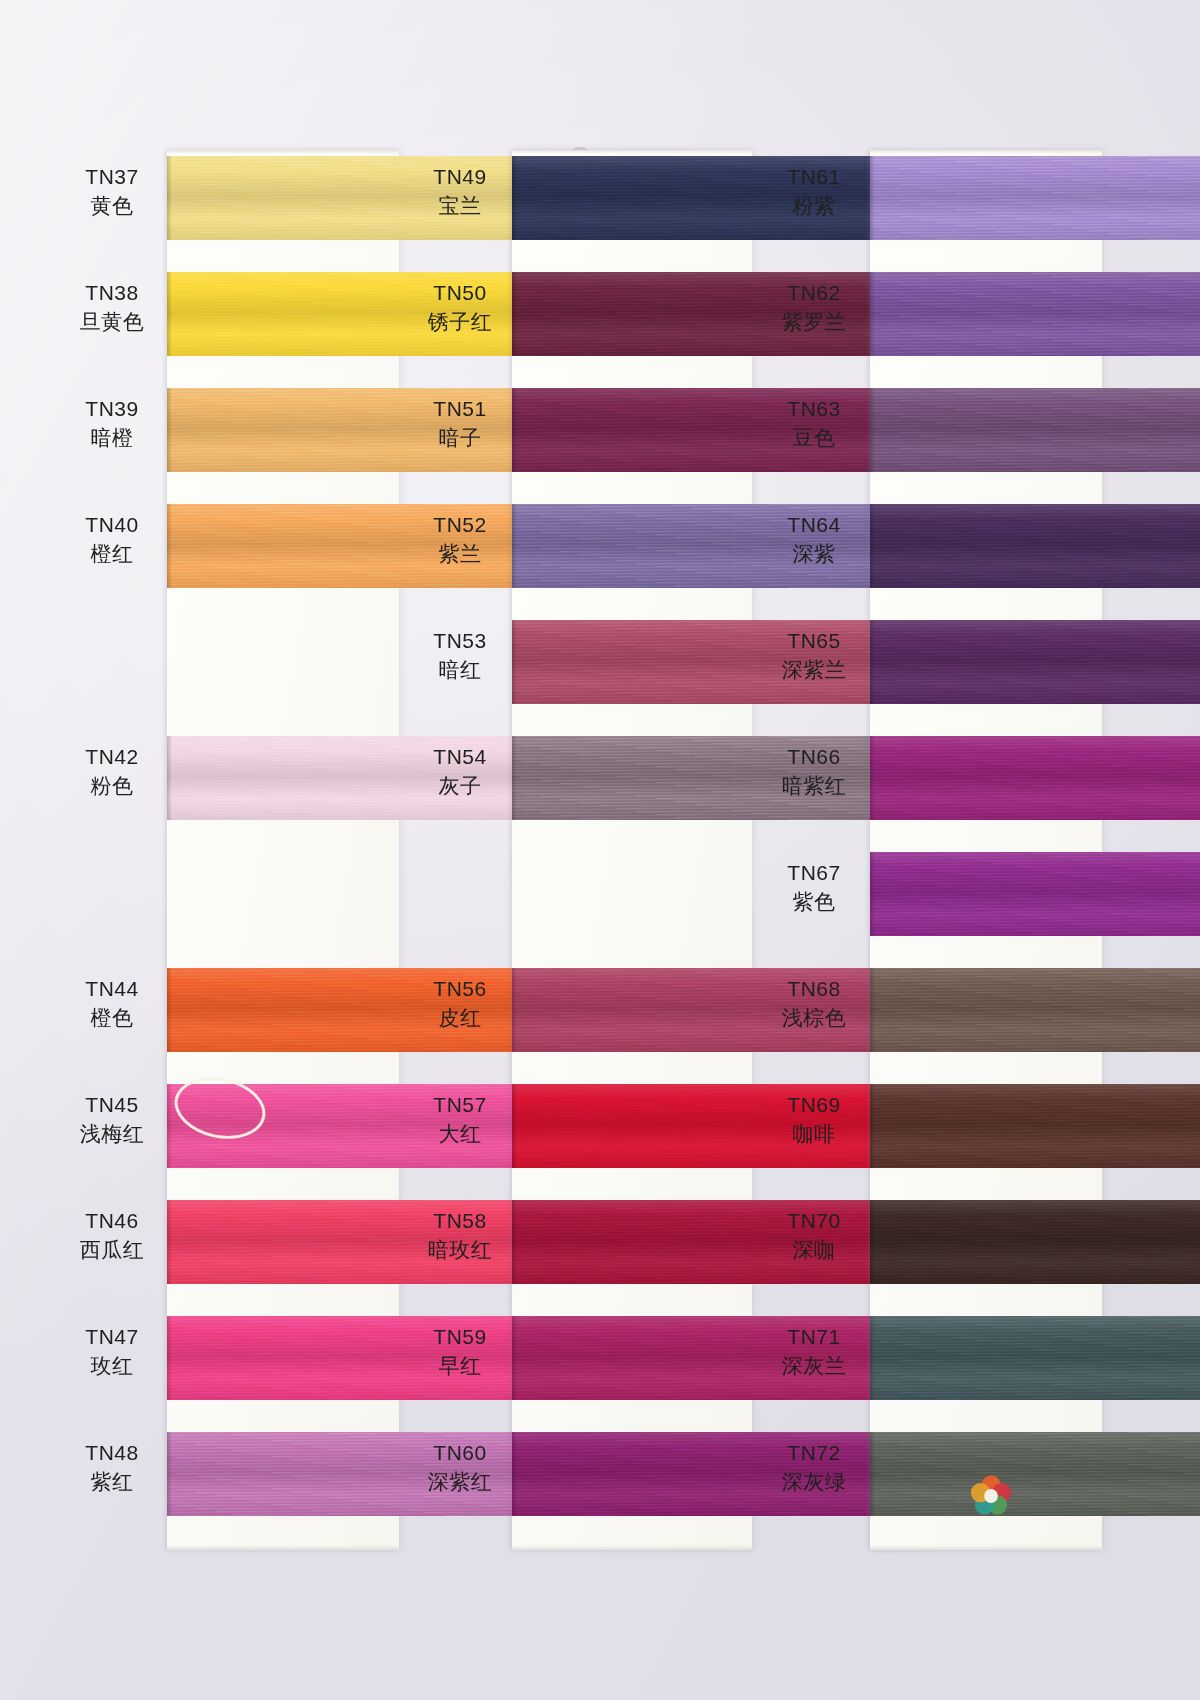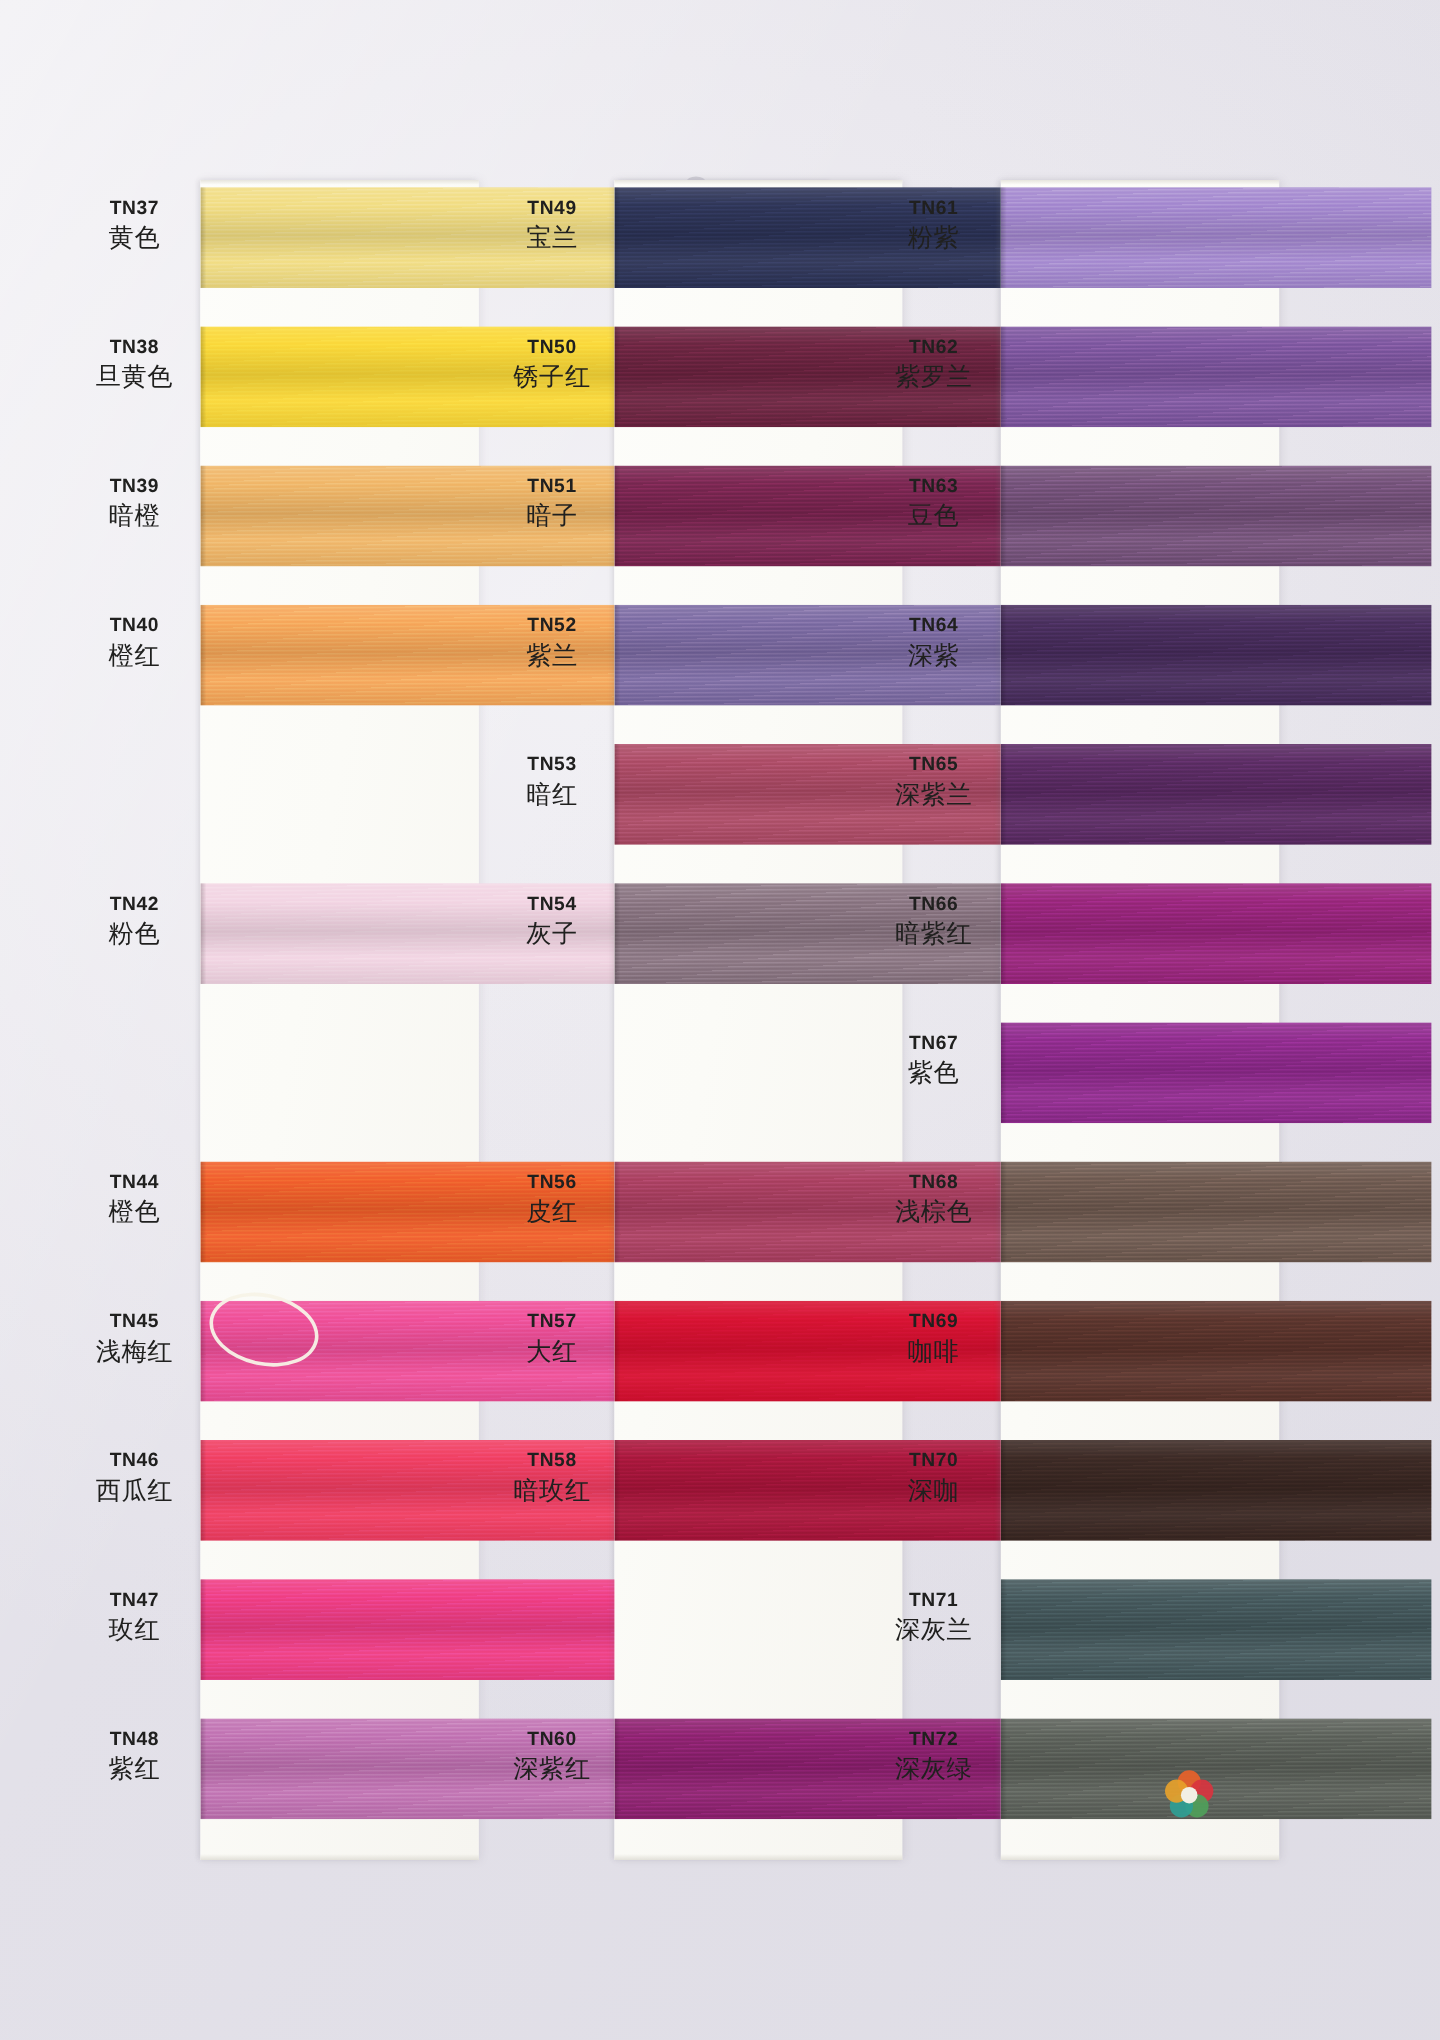--- a/index.html
+++ b/index.html
@@ -26,21 +26,21 @@
 
   
   .column{
     position:absolute;
     top:150px;
     width:337px;
     height:1400px;
   }
   .col-1{left:62px;}
   .col-2{left:412px;}
-  .col-3{left:726px;}
+  .col-3{left:762px;}
 
   
   .card{
     position:absolute;
     left:105px;
     top:0;
     width:232px;
     height:100%;
     background:linear-gradient(100deg,#fdfdfa 0%,#fbfbf7 42%,#f6f5f0 100%);
     box-shadow:-2px 0 4px rgba(120,118,130,.16), 2px 0 7px rgba(120,118,130,.13);
@@ -70,22 +70,22 @@
     width:100px;
     text-align:center;
     color:#20201f;
     line-height:1.28;
     letter-spacing:.5px;
   }
   .col-2 .label{width:96px;}
   .col-3 .label{width:104px;}
   .code{
     display:block;
-    font-size:16px;
-    font-weight:700;
+    font-size:21px;
+    font-weight:400;
     white-space:nowrap;
   }
   .cname{
     display:block;
     font-size:21px;
     font-weight:400;
     white-space:nowrap;
     margin-top:2px;
   }
 
@@ -380,20 +380,30 @@
         <div class="row" style="top: 1044px;">
           <div class="label">
             <span class="code">TN58</span>
             <span class="cname">暗玫红</span>
           </div>
           <div class="swatch">
             <div class="fill" style="background: rgb(169, 20, 58);"></div>
             <div class="edge"></div>
           </div>
         </div>
+        <div class="row" style="top: 1160px;">
+          <div class="label">
+            <span class="code">TN59</span>
+            <span class="cname">早红</span>
+          </div>
+          <div class="swatch">
+            <div class="fill" style="background: rgb(171, 34, 99);"></div>
+            <div class="edge"></div>
+          </div>
+        </div>
         <div class="row" style="top: 1276px;">
           <div class="label">
             <span class="code">TN60</span>
             <span class="cname">深紫红</span>
           </div>
           <div class="swatch">
             <div class="fill" style="background: rgb(142, 32, 112);"></div>
             <div class="edge"></div>
           </div>
         </div>

